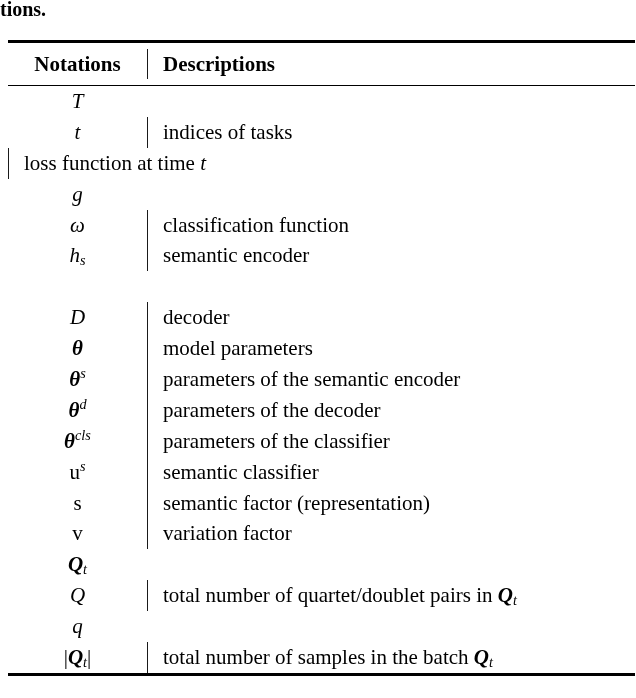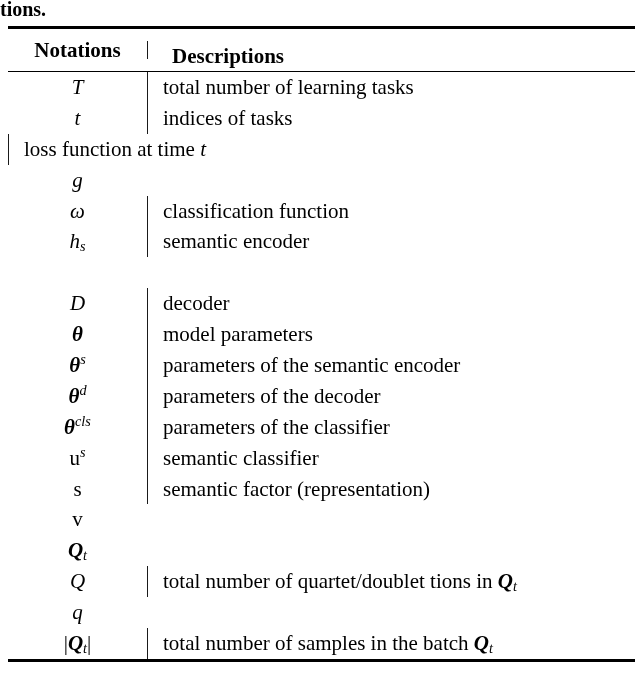--- a/index.html
+++ b/index.html
@@ -17,21 +17,21 @@
     position: absolute;
     top: -5px;
     left: 0;
     font-weight: bold;
     font-size: 20px;
     line-height: 1;
     padding-top: 4px;
   }
   .table-wrap {
     position: absolute;
-    top: 26px;
+    top: 40px;
     left: 8px;
     width: 627px;
   }
   .top-rule {
     height: 3px;
     background: #000000;
   }
   .header-row {
     display: flex;
     align-items: stretch;
@@ -41,22 +41,22 @@
   .header-cell-notation {
     width: 139px;
     text-align: center;
     font-weight: bold;
     font-size: 21px;
     line-height: 42px;
   }
   .header-cell-desc {
     flex: 1;
     border-left: 1.5px solid #1a1a1a;
-    margin: 12px 0;
-    padding-left: 24px;
+    margin: 6px 0;
+    padding-left: 15px;
     font-weight: bold;
     font-size: 21px;
     line-height: 30px;
   }
   .tbody {
     border-bottom: 3px solid #000000;
   }
   .row {
     display: flex;
     align-items: stretch;
@@ -100,21 +100,20 @@
 
 <div class="table-wrap">
   <div class="top-rule"></div>
   <div class="header-row">
     <div class="header-cell-notation">Notations</div>
     <div class="header-cell-desc">Descriptions</div>
   </div>
   <div class="tbody" id="tbody">
       <div class="row">
         <div class="cell-notation"><span class="seg-i">T</span></div>
-        <div class="cell-desc"><span class="seg-n">total number of learning tasks</span></div>
       </div>
       <div class="row">
         <div class="cell-notation"><span class="seg-i">t</span></div>
         <div class="cell-desc"><span class="seg-n">indices of tasks</span></div>
       </div>
       <div class="row">
         <div class="cell-desc"><span class="seg-n">loss function at time </span><span class="seg-i">t</span></div>
       </div>
       <div class="row">
         <div class="cell-notation"><span class="seg-i">g</span></div>
@@ -152,27 +151,28 @@
       <div class="row">
         <div class="cell-notation"><span class="seg-n">u</span><span class="seg-sup">s</span></div>
         <div class="cell-desc"><span class="seg-n">semantic classifier</span></div>
       </div>
       <div class="row">
         <div class="cell-notation"><span class="seg-n">s</span></div>
         <div class="cell-desc"><span class="seg-n">semantic factor (representation)</span></div>
       </div>
       <div class="row">
         <div class="cell-notation"><span class="seg-n">v</span></div>
+        <div class="cell-desc"><span class="seg-n">variation factor</span></div>
       </div>
       <div class="row">
         <div class="cell-notation"><span class="seg-bi">Q</span><span class="seg-sub">t</span></div>
       </div>
       <div class="row">
         <div class="cell-notation"><span class="seg-i">Q</span></div>
-        <div class="cell-desc"><span class="seg-n">total number of quartet/doublet tions in </span><span class="seg-bi">Q</span><span class="seg-sub">t</span></div>
+        <div class="cell-desc"><span class="seg-n">total number of quartet/doublet pairs in </span><span class="seg-bi">Q</span><span class="seg-sub">t</span></div>
       </div>
       <div class="row">
         <div class="cell-notation"><span class="seg-i">q</span></div>
       </div>
       <div class="row">
         <div class="cell-notation"><span class="seg-n">|</span><span class="seg-bi">Q</span><span class="seg-sub">t</span><span class="seg-n">|</span></div>
         <div class="cell-desc"><span class="seg-n">total number of samples in the batch </span><span class="seg-bi">Q</span><span class="seg-sub">t</span></div>
       </div>
     </div>
 </div>

